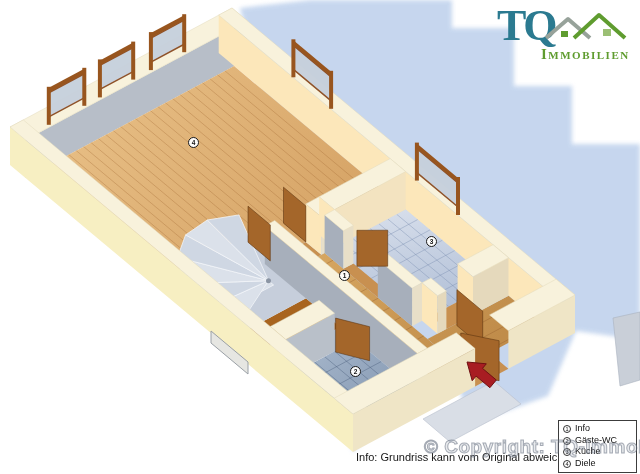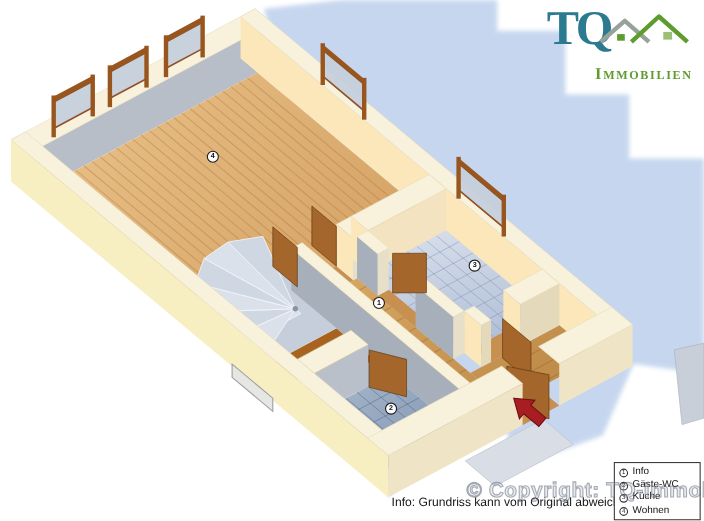--- a/index.html
+++ b/index.html
@@ -235,38 +235,38 @@
   <div class="logo">
     <span class="logo-tq" style="color: rgb(43, 122, 144);">TQ</span>
     <span class="logo-house">
       <svg width="88" height="32" viewBox="0 0 88 32">
         <path d="M3,28 L25,9 L47,28" fill="none" stroke="#97a29a" stroke-width="4" stroke-linejoin="round"></path>
         <path d="M31,28 L56,5 L82,28" fill="none" stroke="#5f9c2f" stroke-width="4" stroke-linejoin="round"></path>
         <rect x="18" y="21" width="7" height="6" fill="#5f9c2f"></rect>
         <rect x="60" y="19" width="8" height="7" fill="#9bbf74"></rect>
       </svg>
     </span>
-    <span class="logo-name" style="color: rgb(95, 156, 47); margin-top: 14px;">Immobilien</span>
+    <span class="logo-name" style="color: rgb(95, 156, 47);">Immobilien</span>
   </div>
 
   <div class="marker" style="left: 339px; top: 270px;">1</div>
   <div class="marker" style="left: 350px; top: 366px;">2</div>
   <div class="marker" style="left: 426px; top: 236px;">3</div>
   <div class="marker" style="left: 188px; top: 137px;">4</div>
 
   <div class="legend">
     <div class="legend-row">
       <span class="lnum">1</span><span>Info</span>
     </div>
     <div class="legend-row">
       <span class="lnum">2</span><span>Gäste-WC</span>
     </div>
     <div class="legend-row">
       <span class="lnum">3</span><span>Küche</span>
     </div>
     <div class="legend-row">
-      <span class="lnum">4</span><span>Wohnen</span>
+      <span class="lnum">4</span><span>Diele</span>
     </div>
   </div>
 
   <div class="info">Info: Grundriss kann vom Original abweichen!</div>
   <div class="watermark">© Copyright: TQ-Immobilien</div>
 </div>
 
 </body></html>

